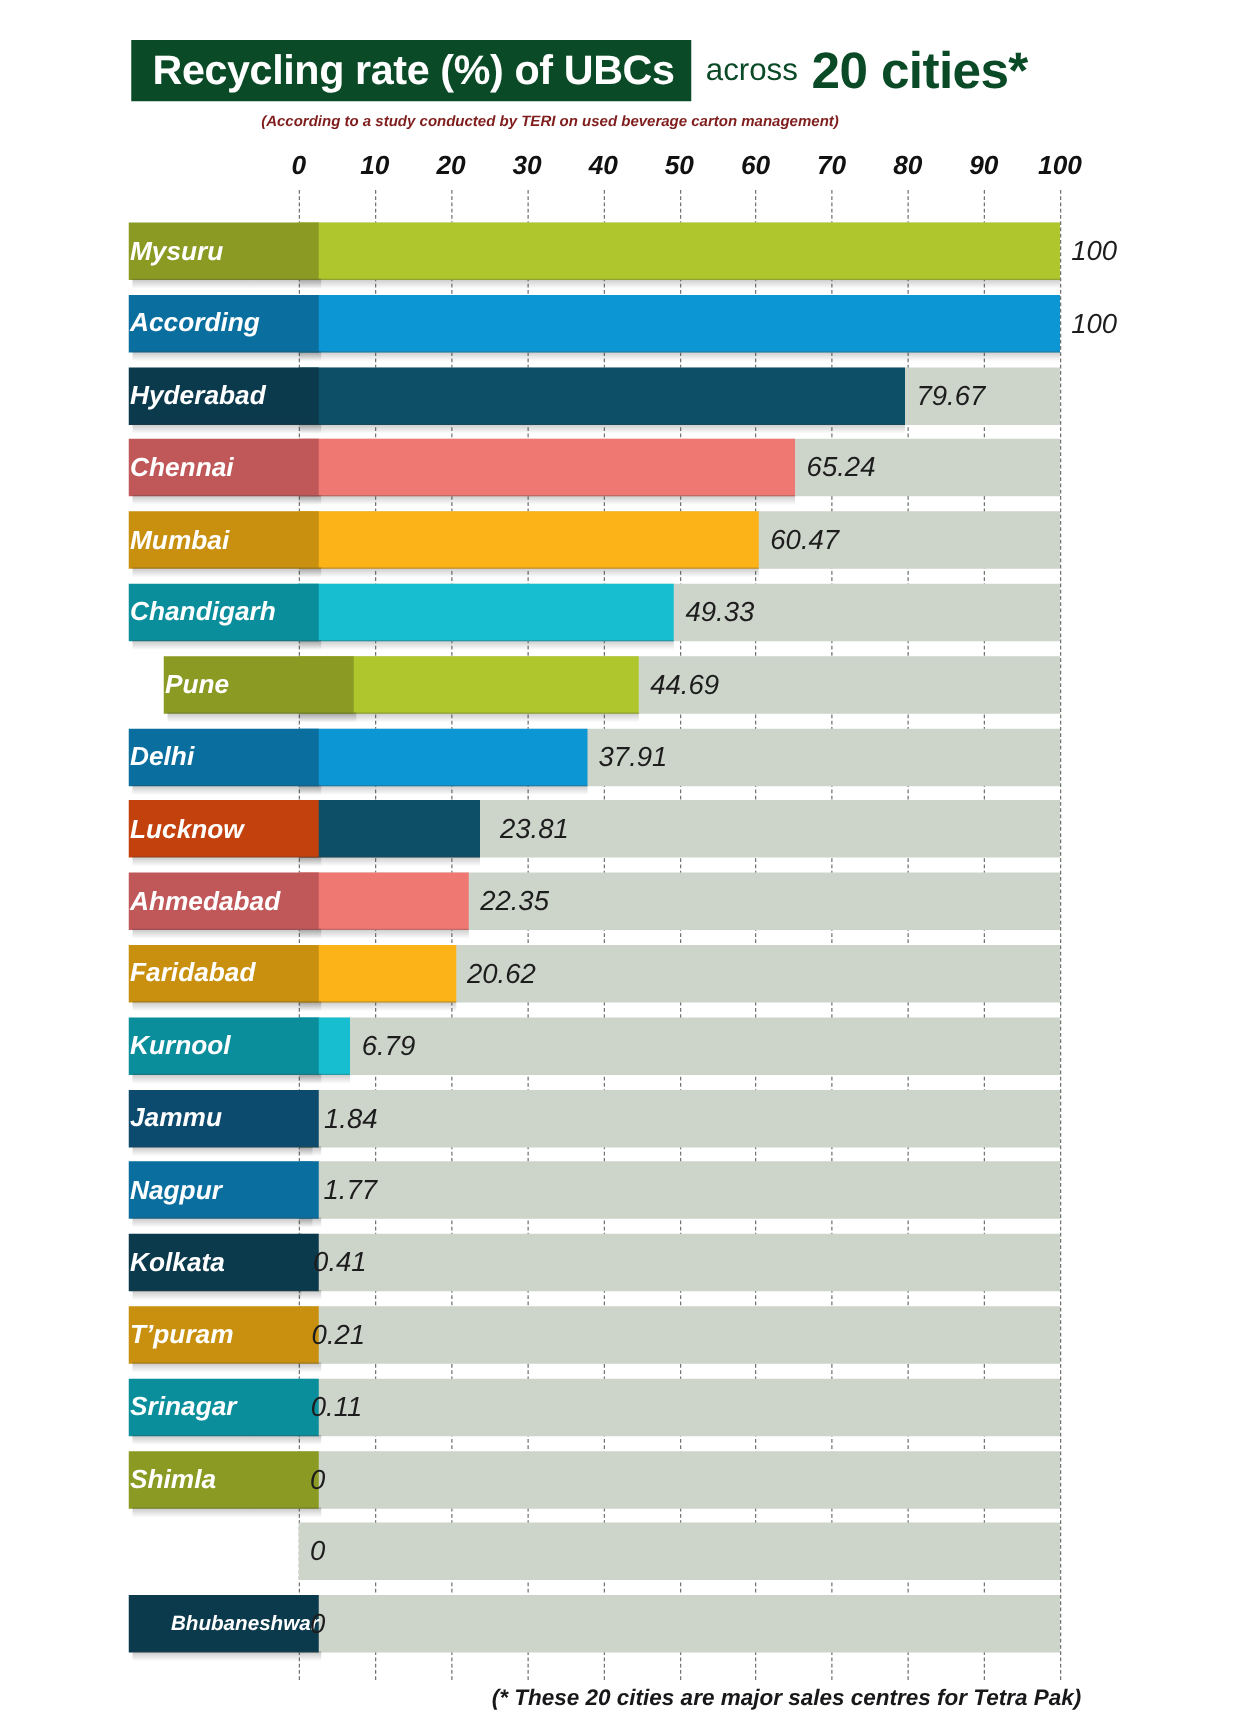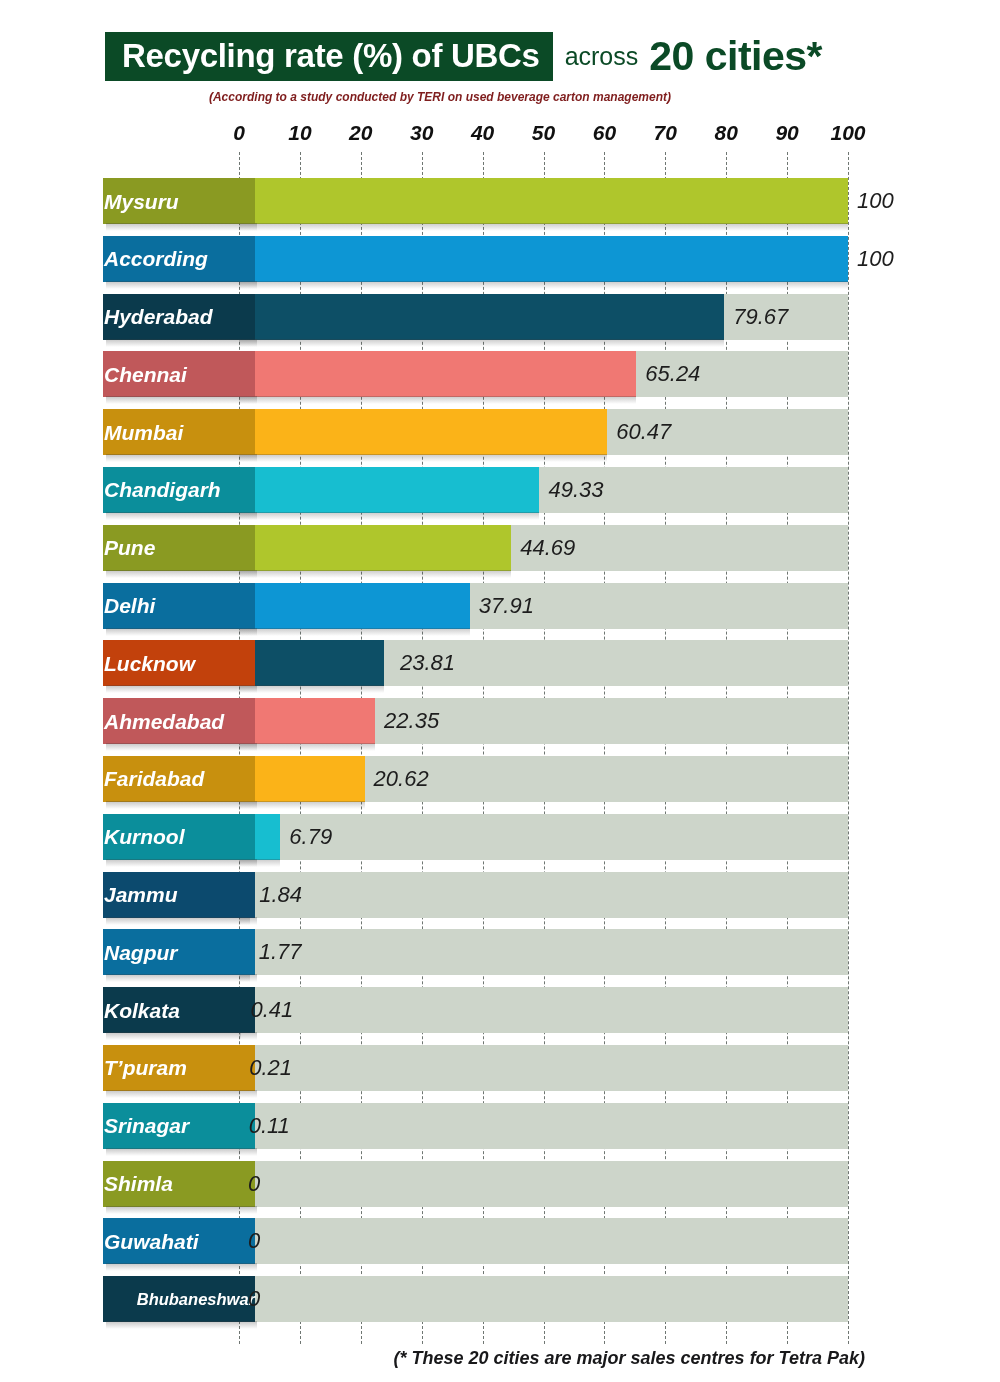--- a/index.html
+++ b/index.html
@@ -313,155 +313,151 @@
           <div class="shadow"></div>
           <span class="city-label">Chandigarh</span>
         </div>
         <div class="value" style="left: 539.42px;">49.33</div>
       </div>
       <div class="row">
         <div class="track"></div>
         <div class="bar" style="width: 272.162px; background: rgb(175, 198, 44);">
           <div class="bar-shadow"></div>
         </div>
+        <div class="label-block" style="background: rgb(138, 154, 34); margin-left: 28px;">
+          <div class="shadow"></div>
+          <span class="city-label">Pune</span>
+        </div>
+        <div class="value" style="left: 511.162px;">44.69</div>
+      </div>
+      <div class="row">
+        <div class="track"></div>
+        <div class="bar" style="width: 230.872px; background: rgb(13, 150, 212);">
+          <div class="bar-shadow"></div>
+        </div>
+        <div class="label-block" style="background: rgb(10, 110, 158);">
+          <div class="shadow"></div>
+          <span class="city-label">Delhi</span>
+        </div>
+        <div class="value" style="left: 469.872px;">37.91</div>
+      </div>
+      <div class="row">
+        <div class="track"></div>
+        <div class="bar" style="width: 145.003px; background: rgb(13, 79, 102);">
+          <div class="bar-shadow"></div>
+        </div>
+        <div class="label-block" style="background: #c2410c;">
+          <div class="shadow"></div>
+          <span class="city-label">Lucknow</span>
+        </div>
+        <div class="value" style="left: 371px; margin-left: 20px;">23.81</div>
+      </div>
+      <div class="row">
+        <div class="track"></div>
+        <div class="bar" style="width: 136.112px; background: rgb(240, 120, 115);">
+          <div class="bar-shadow"></div>
+        </div>
+        <div class="label-block" style="background: rgb(192, 88, 90);">
+          <div class="shadow"></div>
+          <span class="city-label">Ahmedabad</span>
+        </div>
+        <div class="value" style="left: 375.111px;">22.35</div>
+      </div>
+      <div class="row">
+        <div class="track"></div>
+        <div class="bar" style="width: 125.576px; background: rgb(251, 179, 24);">
+          <div class="bar-shadow"></div>
+        </div>
+        <div class="label-block" style="background: rgb(200, 144, 14);">
+          <div class="shadow"></div>
+          <span class="city-label">Faridabad</span>
+        </div>
+        <div class="value" style="left: 364.576px;">20.62</div>
+      </div>
+      <div class="row">
+        <div class="track"></div>
+        <div class="bar" style="width: 41.3511px; background: rgb(23, 190, 208);">
+          <div class="bar-shadow"></div>
+        </div>
+        <div class="label-block" style="background: rgb(11, 142, 155);">
+          <div class="shadow"></div>
+          <span class="city-label">Kurnool</span>
+        </div>
+        <div class="value" style="left: 280.351px;">6.79</div>
+      </div>
+      <div class="row">
+        <div class="track"></div>
+        <div class="bar" style="width: 11.2056px; background: rgb(175, 198, 44);">
+          <div class="bar-shadow"></div>
+        </div>
+        <div class="label-block" style="background: #0c4a6e;">
+          <div class="shadow"></div>
+          <span class="city-label">Jammu</span>
+        </div>
+        <div class="value" style="left: 250.206px;">1.84</div>
+      </div>
+      <div class="row">
+        <div class="track"></div>
+        <div class="bar" style="width: 10.7793px; background: rgb(78, 174, 220);">
+          <div class="bar-shadow"></div>
+        </div>
+        <div class="label-block" style="background: rgb(10, 110, 158);">
+          <div class="shadow"></div>
+          <span class="city-label">Nagpur</span>
+        </div>
+        <div class="value" style="left: 249.779px;">1.77</div>
+      </div>
+      <div class="row">
+        <div class="track"></div>
+        <div class="bar" style="width: 2.4969px; background: rgb(46, 122, 147);">
+          <div class="bar-shadow"></div>
+        </div>
+        <div class="label-block" style="background: rgb(11, 58, 76);">
+          <div class="shadow"></div>
+          <span class="city-label">Kolkata</span>
+        </div>
+        <div class="value" style="left: 241.497px;">0.41</div>
+      </div>
+      <div class="row">
+        <div class="track"></div>
+        <div class="bar" style="width: 1.2789px; background: rgb(215, 156, 20);">
+          <div class="bar-shadow"></div>
+        </div>
+        <div class="label-block" style="background: rgb(200, 144, 14);">
+          <div class="shadow"></div>
+          <span class="city-label">T’puram</span>
+        </div>
+        <div class="value" style="left: 240.279px;">0.21</div>
+      </div>
+      <div class="row">
+        <div class="track"></div>
+        <div class="bar" style="width: 0.6699px; background: rgb(23, 190, 208);">
+          <div class="bar-shadow"></div>
+        </div>
+        <div class="label-block" style="background: rgb(11, 142, 155);">
+          <div class="shadow"></div>
+          <span class="city-label">Srinagar</span>
+        </div>
+        <div class="value" style="left: 239.67px;">0.11</div>
+      </div>
+      <div class="row">
+        <div class="track"></div>
+        <div class="bar" style="width: 0px; background: rgb(175, 198, 44);">
+          <div class="bar-shadow"></div>
+        </div>
         <div class="label-block" style="background: rgb(138, 154, 34);">
           <div class="shadow"></div>
-          <span class="city-label">Pune</span>
-        </div>
-        <div class="value" style="left: 511.162px;">44.69</div>
-      </div>
-      <div class="row">
-        <div class="track"></div>
-        <div class="bar" style="width: 230.872px; background: rgb(13, 150, 212);">
-          <div class="bar-shadow"></div>
-        </div>
-        <div class="label-block" style="background: rgb(10, 110, 158);">
-          <div class="shadow"></div>
-          <span class="city-label">Delhi</span>
-        </div>
-        <div class="value" style="left: 469.872px;">37.91</div>
-      </div>
-      <div class="row">
-        <div class="track"></div>
-        <div class="bar" style="width: 145.003px; background: rgb(13, 79, 102);">
-          <div class="bar-shadow"></div>
-        </div>
-        <div class="label-block" style="background: #c2410c;">
-          <div class="shadow"></div>
-          <span class="city-label">Lucknow</span>
-        </div>
-        <div class="value" style="left: 371px; margin-left: 20px;">23.81</div>
-      </div>
-      <div class="row">
-        <div class="track"></div>
-        <div class="bar" style="width: 136.112px; background: rgb(240, 120, 115);">
-          <div class="bar-shadow"></div>
-        </div>
-        <div class="label-block" style="background: rgb(192, 88, 90);">
-          <div class="shadow"></div>
-          <span class="city-label">Ahmedabad</span>
-        </div>
-        <div class="value" style="left: 375.111px;">22.35</div>
-      </div>
-      <div class="row">
-        <div class="track"></div>
-        <div class="bar" style="width: 125.576px; background: rgb(251, 179, 24);">
-          <div class="bar-shadow"></div>
-        </div>
-        <div class="label-block" style="background: rgb(200, 144, 14);">
-          <div class="shadow"></div>
-          <span class="city-label">Faridabad</span>
-        </div>
-        <div class="value" style="left: 364.576px;">20.62</div>
-      </div>
-      <div class="row">
-        <div class="track"></div>
-        <div class="bar" style="width: 41.3511px; background: rgb(23, 190, 208);">
-          <div class="bar-shadow"></div>
-        </div>
-        <div class="label-block" style="background: rgb(11, 142, 155);">
-          <div class="shadow"></div>
-          <span class="city-label">Kurnool</span>
-        </div>
-        <div class="value" style="left: 280.351px;">6.79</div>
-      </div>
-      <div class="row">
-        <div class="track"></div>
-        <div class="bar" style="width: 11.2056px; background: rgb(175, 198, 44);">
-          <div class="bar-shadow"></div>
-        </div>
-        <div class="label-block" style="background: #0c4a6e;">
-          <div class="shadow"></div>
-          <span class="city-label">Jammu</span>
-        </div>
-        <div class="value" style="left: 250.206px;">1.84</div>
-      </div>
-      <div class="row">
-        <div class="track"></div>
-        <div class="bar" style="width: 10.7793px; background: rgb(78, 174, 220);">
-          <div class="bar-shadow"></div>
-        </div>
-        <div class="label-block" style="background: rgb(10, 110, 158);">
-          <div class="shadow"></div>
-          <span class="city-label">Nagpur</span>
-        </div>
-        <div class="value" style="left: 249.779px;">1.77</div>
-      </div>
-      <div class="row">
-        <div class="track"></div>
-        <div class="bar" style="width: 2.4969px; background: rgb(46, 122, 147);">
-          <div class="bar-shadow"></div>
-        </div>
-        <div class="label-block" style="background: rgb(11, 58, 76);">
-          <div class="shadow"></div>
-          <span class="city-label">Kolkata</span>
-        </div>
-        <div class="value" style="left: 241.497px;">0.41</div>
-      </div>
-      <div class="row">
-        <div class="track"></div>
-        <div class="bar" style="width: 1.2789px; background: rgb(215, 156, 20);">
-          <div class="bar-shadow"></div>
-        </div>
-        <div class="label-block" style="background: rgb(200, 144, 14);">
-          <div class="shadow"></div>
-          <span class="city-label">T’puram</span>
-        </div>
-        <div class="value" style="left: 240.279px;">0.21</div>
-      </div>
-      <div class="row">
-        <div class="track"></div>
-        <div class="bar" style="width: 0.6699px; background: rgb(23, 190, 208);">
-          <div class="bar-shadow"></div>
-        </div>
-        <div class="label-block" style="background: rgb(11, 142, 155);">
-          <div class="shadow"></div>
-          <span class="city-label">Srinagar</span>
-        </div>
-        <div class="value" style="left: 239.67px;">0.11</div>
-      </div>
-      <div class="row">
-        <div class="track"></div>
-        <div class="bar" style="width: 0px; background: rgb(175, 198, 44);">
-          <div class="bar-shadow"></div>
-        </div>
-        <div class="label-block" style="background: rgb(138, 154, 34);">
-          <div class="shadow"></div>
           <span class="city-label">Shimla</span>
         </div>
         <div class="value" style="left: 239px;">0</div>
       </div>
       <div class="row">
         <div class="track"></div>
         <div class="bar" style="width: 0px; background: rgb(13, 150, 212);">
           <div class="bar-shadow"></div>
-        </div>
-        <div class="label-block" style="background: rgb(10, 110, 158);">
-          <div class="shadow"></div>
-          <span class="city-label">Guwahati</span>
         </div>
         <div class="value" style="left: 239px;">0</div>
       </div>
       <div class="row">
         <div class="track"></div>
         <div class="bar" style="width: 0px; background: rgb(13, 79, 102);">
           <div class="bar-shadow"></div>
         </div>
         <div class="label-block" style="background: rgb(11, 58, 76); justify-content: flex-end;">
           <div class="shadow"></div>

